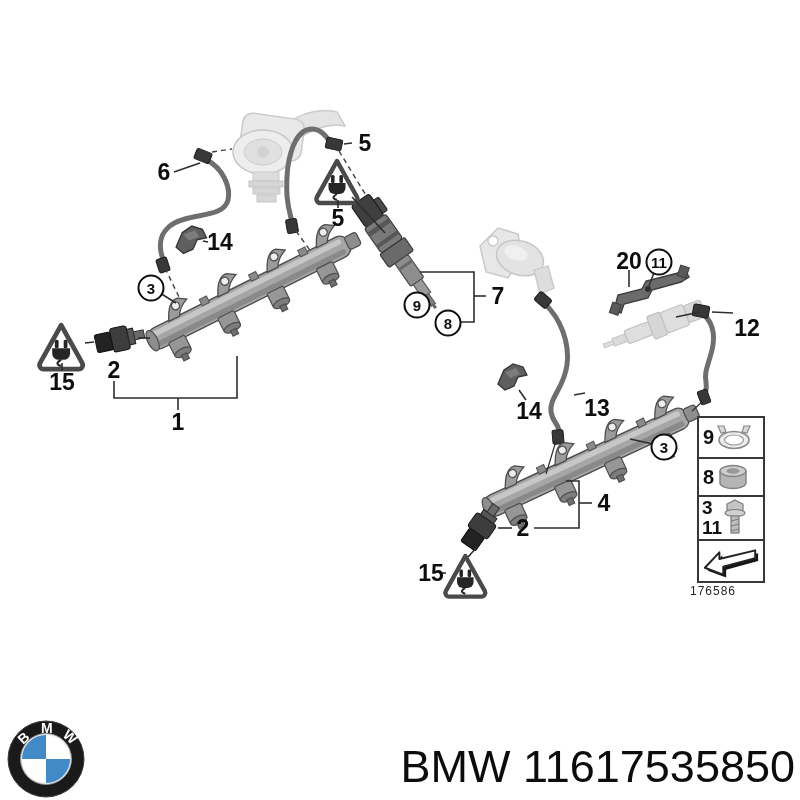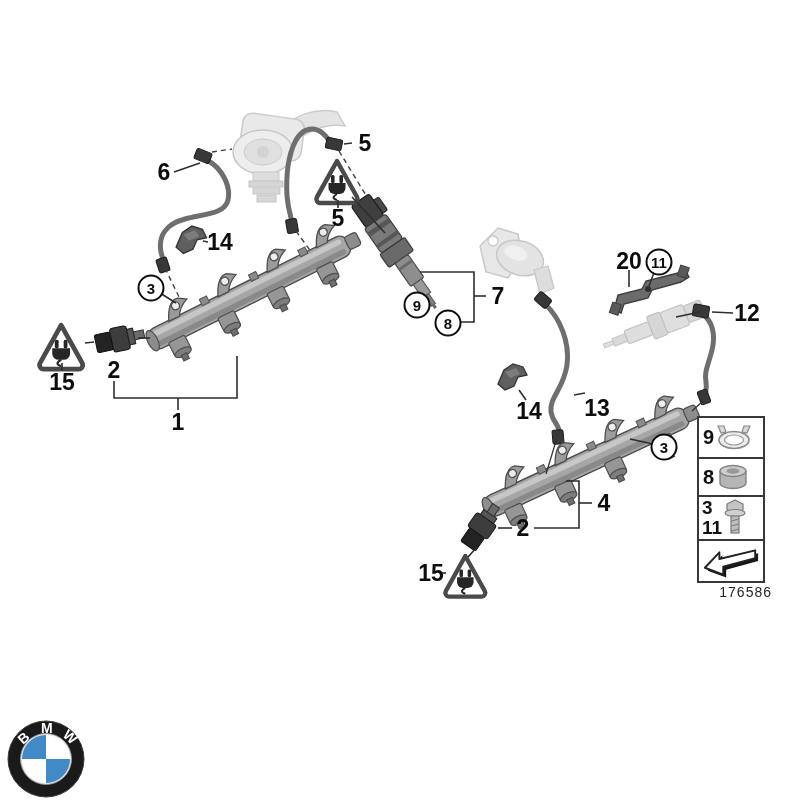--- a/index.html
+++ b/index.html
@@ -11,22 +11,22 @@
   .callout.circled{width:23px;height:23px;border:2px solid #0d0d0d;border-radius:50%;
            font-size:15px;display:flex;align-items:center;justify-content:center;background:#fff;}
   .legend-box{position:absolute;left:697px;top:416px;width:68px;height:167px;background:#fff;
            border:2px solid #383838;display:flex;flex-direction:column;box-sizing:border-box;}
   .legend-cell{display:flex;align-items:center;padding:1px 2px;border-bottom:2px solid #383838;
            box-sizing:border-box;}
   .legend-cell:last-child{border-bottom:none;justify-content:center;}
   .legend-num{font-weight:bold;font-size:20px;line-height:1.02;padding-left:2px;}
   .legend-num-stack{display:flex;flex-direction:column;font-weight:bold;font-size:19px;
            line-height:1.05;padding-left:1px;}
-  .drawing-number{position:absolute;left:690px;top:584px;width:82px;text-align:right;
-           font-size:14px;letter-spacing:1px;color:#262626;}
+  .drawing-number{position:absolute;left:690px;top:584px;width:82px;text-align:left;
+           font-size:12px;letter-spacing:1px;color:#262626;}
   .part-number{position:absolute;right:5px;top:741px;font-size:45px;color:#0c0c0c;}
   .bmw-logo{position:absolute;left:2px;top:719px;}
 </style>
 </head>
 <body>
 
 <div class="canvas">
 
   <svg class="diagram-svg" width="800" height="720" viewBox="0 0 800 720">
     <defs>
@@ -224,21 +224,21 @@
 
   <div class="callout" style="left:164px;top:172px">6</div>
   <div class="callout" style="left:365px;top:143px">5</div>
   <div class="callout" style="left:338px;top:218px">5</div>
   <div class="callout" style="left:220px;top:242px">14</div>
   <div class="callout" style="left:498px;top:296px">7</div>
   <div class="callout circled" style="left:417px;top:305px">9</div>
   <div class="callout circled" style="left:448px;top:323px">8</div>
   <div class="callout" style="left:629px;top:261px">20</div>
   <div class="callout circled" style="left:659px;top:262px">11</div>
-  <div class="callout" style="left:747px;top:313px">12</div>
+  <div class="callout" style="left:747px;top:328px">12</div>
   <div class="callout" style="left:597px;top:408px">13</div>
   <div class="callout" style="left:529px;top:411px">14</div>
   <div class="callout circled" style="left:151px;top:288px">3</div>
   <div class="callout" style="left:114px;top:370px">2</div>
   <div class="callout" style="left:62px;top:382px">15</div>
   <div class="callout" style="left:178px;top:422px">1</div>
   <div class="callout circled" style="left:664px;top:447px">3</div>
   <div class="callout" style="left:604px;top:503px">4</div>
   <div class="callout" style="left:523px;top:528px">2</div>
   <div class="callout" style="left:431px;top:573px">15</div>
@@ -288,14 +288,15 @@
     <circle cx="44" cy="40" r="38" fill="#1a1a1a" stroke="#3c3c3c" stroke-width="1"></circle>
     <circle cx="44" cy="40" r="25.5" fill="#e9e9e9" stroke="#9a9a9a" stroke-width="0.8"></circle>
     <path d="M44,40 L44,16 A24,24 0 0 0 20,40 Z" fill="#4189c7"></path>
     <path d="M44,40 L68,40 A24,24 0 0 0 44,16 Z" fill="#ffffff"></path>
     <path d="M44,40 L20,40 A24,24 0 0 0 44,64 Z" fill="#ffffff"></path>
     <path d="M44,40 L44,64 A24,24 0 0 0 68,40 Z" fill="#4189c7"></path>
     <text x="21" y="26" transform="rotate(-42 21 26)" font-size="14" font-weight="bold" fill="#ffffff" font-family="Liberation Sans, sans-serif">B</text>
     <text x="39" y="14" font-size="14" font-weight="bold" fill="#ffffff" font-family="Liberation Sans, sans-serif">M</text>
     <text x="60" y="17" transform="rotate(42 60 17)" font-size="14" font-weight="bold" fill="#ffffff" font-family="Liberation Sans, sans-serif">W</text>
   </svg>
+  <div class="part-number">BMW 11617535850</div>
 
 </div>
 
 </body></html>

